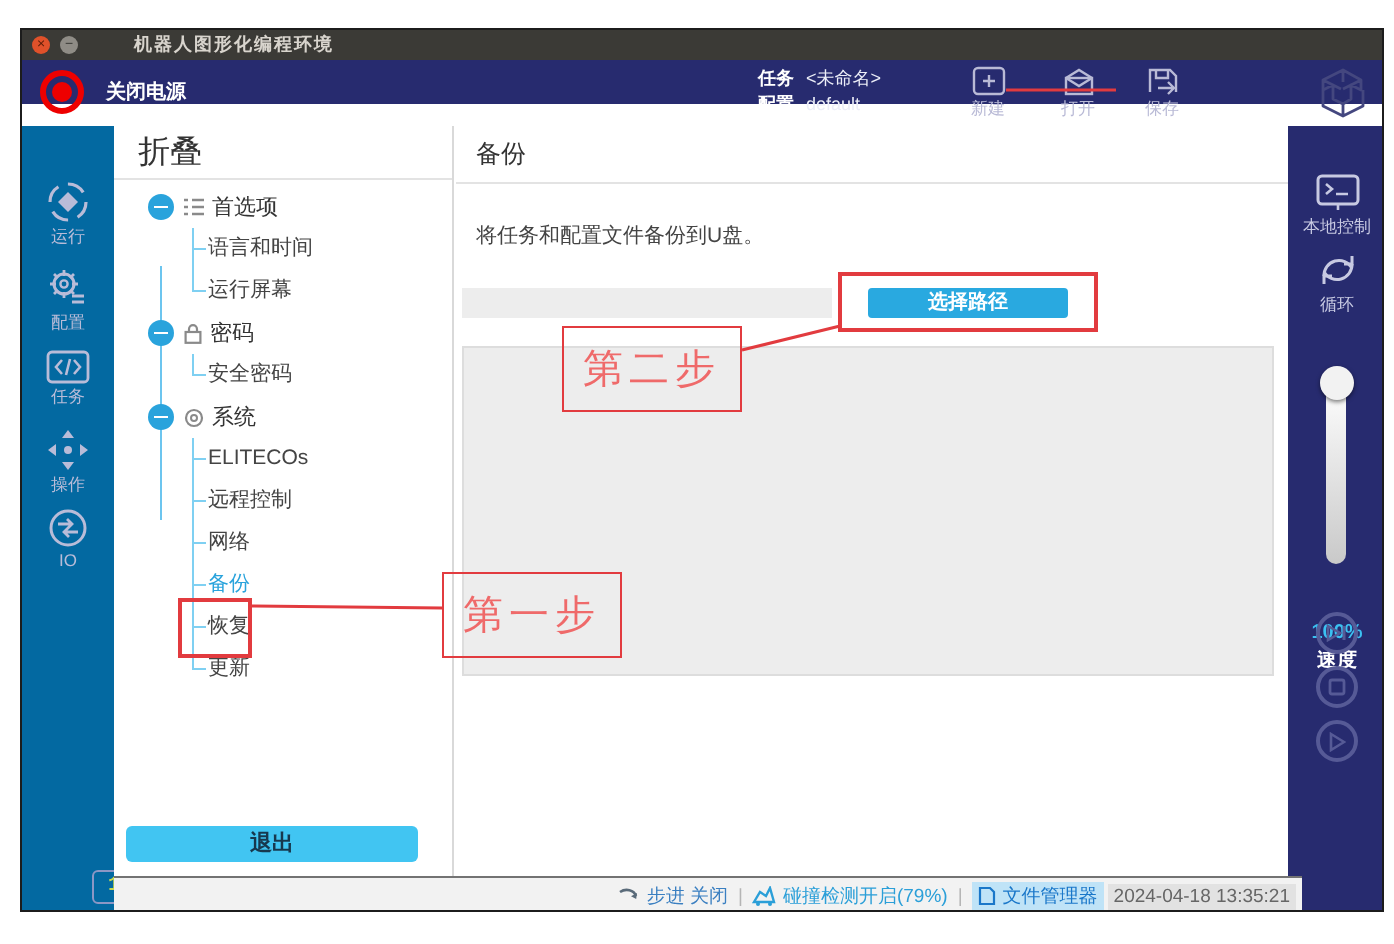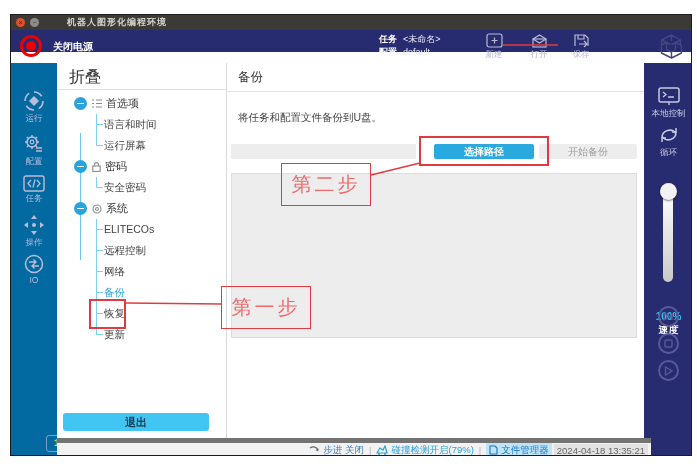--- a/index.html
+++ b/index.html
@@ -58,21 +58,21 @@
   .rightrail{position:absolute;left:633px;top:48px;right:0;bottom:0;background:#272b6f;}
   .rr-item{position:absolute;left:0;width:49px;text-align:center;color:#c7c9e2;cursor:pointer;}
   .rr-item svg{display:block;margin:0 auto;}
   .rr-item .rlbl{font-size:8.5px;display:block;margin-top:2px;}
   .slider-track{position:absolute;left:19px;top:126px;width:10px;height:93px;border-radius:5px;background:linear-gradient(#ffffff,#c9c9c9);cursor:pointer;}
   .slider-knob{position:absolute;left:16px;top:120px;width:17px;height:17px;border-radius:50%;background:#f2f2f2;box-shadow:0 1px 2px rgba(0,0,0,.5);cursor:grab;}
   .speed-val{position:absolute;left:0;top:248px;width:49px;text-align:center;color:#3bc1f2;font-size:10px;font-weight:bold;}
   .speed-lbl{position:absolute;left:0;top:260px;width:49px;text-align:center;color:#fff;font-size:10px;font-weight:bold;}
   .pb-btn{position:absolute;left:14px;width:21px;height:21px;border:2px solid #565a96;border-radius:50%;display:flex;align-items:center;justify-content:center;cursor:pointer;}
   
-  .statusbar{position:absolute;left:46px;top:423px;width:594px;height:19px;background:#f2f2f2;border-top:5px solid #737373;display:flex;align-items:center;justify-content:flex-end;font-size:9.5px;padding-right:3px;z-index:5;}
+  .statusbar{position:absolute;left:46px;top:423px;width:594px;height:19px;background:#f2f2f2;border-top:1px solid #737373;display:flex;align-items:center;justify-content:flex-end;font-size:9.5px;padding-right:3px;z-index:5;}
   .sb-sep{color:#b5b5b5;margin:0 5px;}
   .sb-step{color:#3a7fc1;display:flex;align-items:center;gap:3px;}
   .sb-coll{color:#2b9fd8;display:flex;align-items:center;gap:3px;}
   .sb-fm{color:#1a77c9;background:#bfe3f7;padding:1px 3px;display:flex;align-items:center;gap:3px;}
   .sb-time{color:#666;background:#e2e2e2;padding:1px 3px;margin-left:2px;}
   
   .anno{position:absolute;z-index:50;pointer-events:none;}
   .anno-box{position:absolute;border:2px solid #e23b3f;}
   .anno-step{position:absolute;border:2px solid #e23b3f;display:flex;align-items:center;justify-content:center;color:#ef6a6a;font-family:"Liberation Serif","DejaVu Serif",serif;font-size:20px;letter-spacing:3px;background:transparent;}
   svg.overlay{position:absolute;left:0;top:0;width:682px;height:442px;z-index:49;pointer-events:none;}
@@ -218,21 +218,20 @@
       <div class="t-child last">更新</div>
     </div>
     <div class="exit-btn">退出</div>
   </div>
 
   <div class="mainpanel">
     <div class="main-hd">备份</div>
     <div class="desc">将任务和配置文件备份到U盘。</div>
     <input class="path-input" type="text" value="" style="">
     <div class="btn-choose">选择路径</div>
-    <div class="btn-start">开始备份</div>
     <div class="empty-area"></div>
   </div>
 
   <div class="rightrail">
     <div class="rr-item" style="top:12px;margin-top:12px;">
       <svg width="24" height="19" viewBox="0 0 24 19">
           <rect x="2" y="1" width="20" height="14" rx="2" fill="none" stroke="#c7c9e2" stroke-width="1.5"></rect>
           <path d="M6 5l3 2.5L6 10M11 10h6" stroke="#c7c9e2" stroke-width="1.3" fill="none"></path>
           <path d="M12 15v3" stroke="#c7c9e2" stroke-width="1.3"></path>
         </svg>

